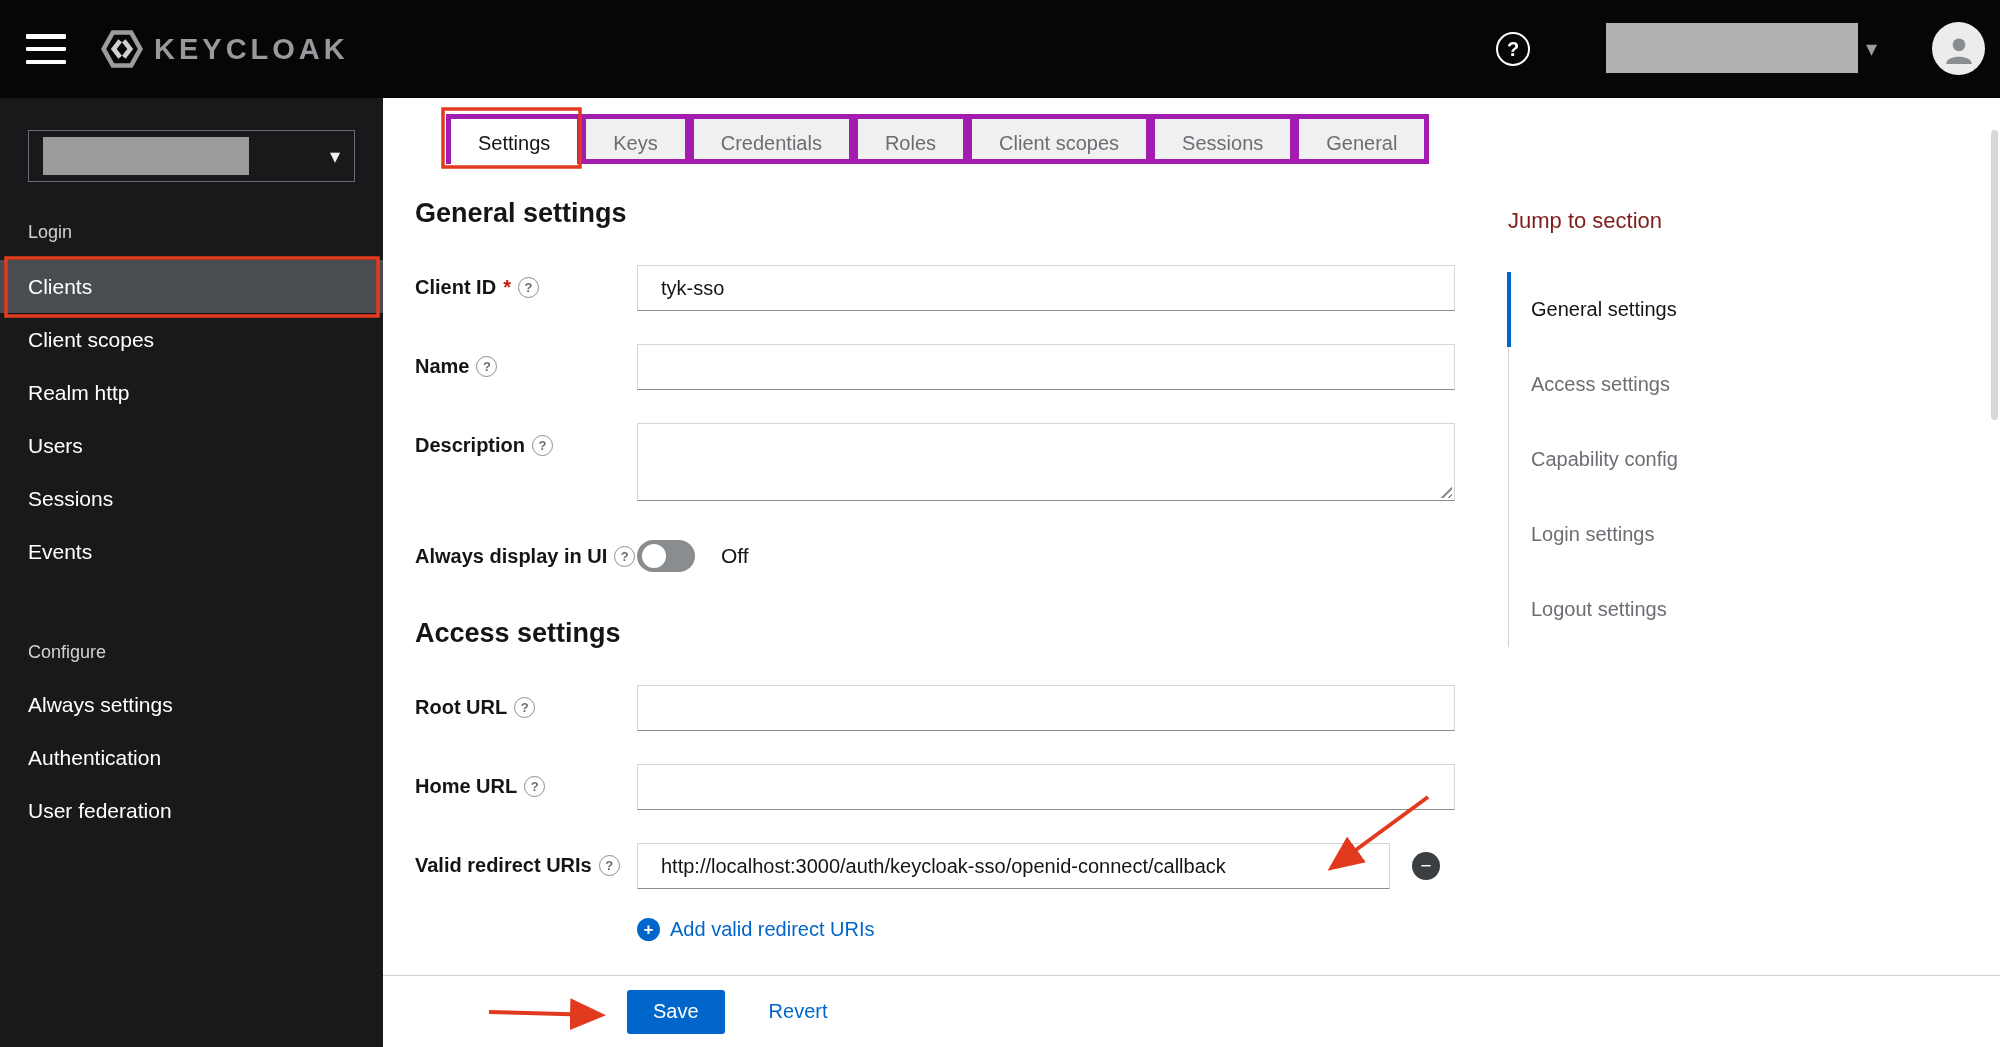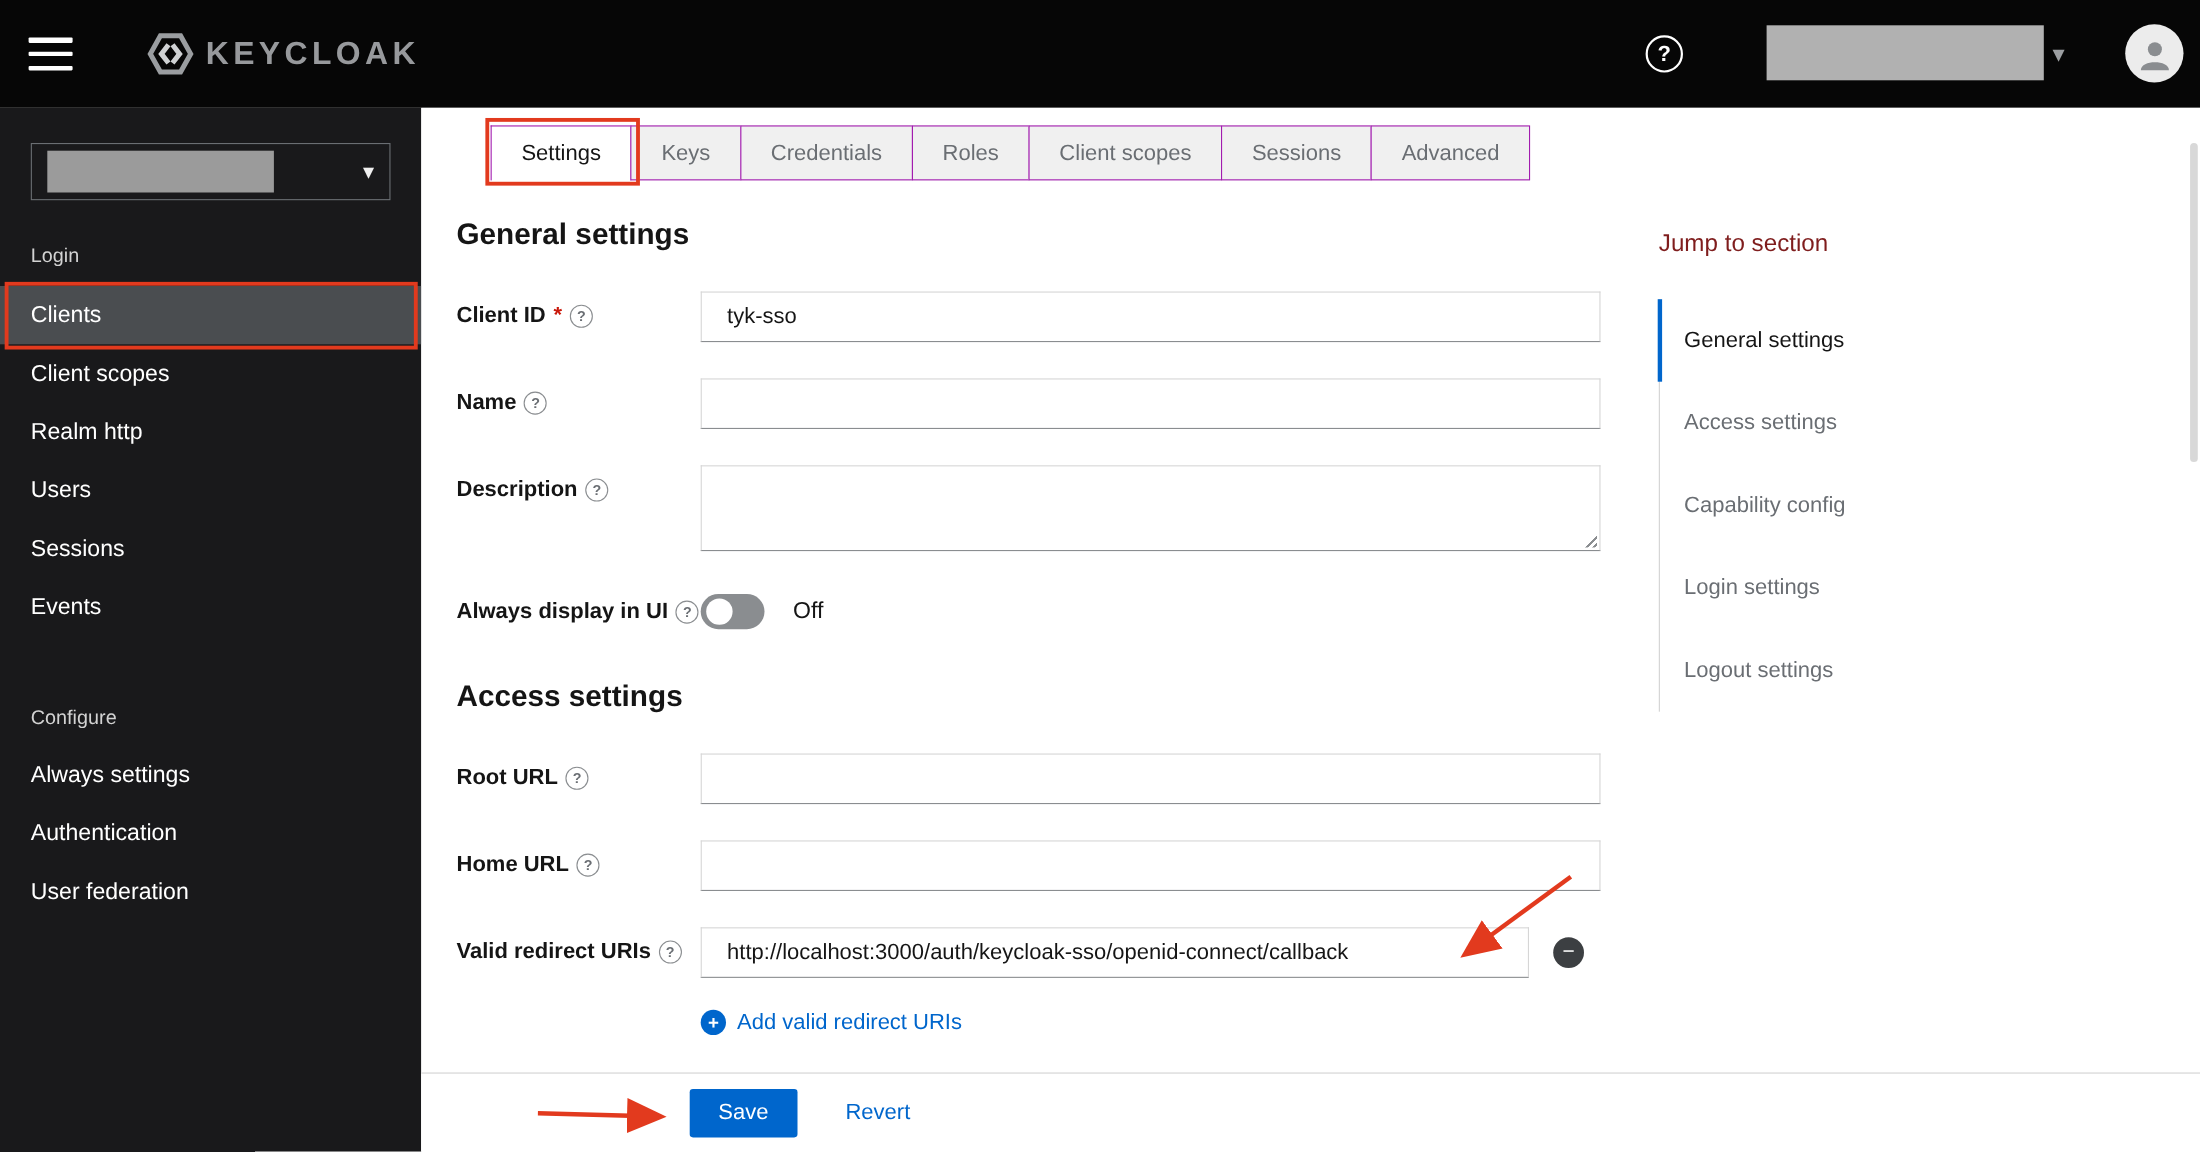--- a/index.html
+++ b/index.html
@@ -5,21 +5,21 @@
   :root{
     --accent:#0066cc;
     --annotation:#e23a1e;
     --link:#0066cc;
   }
   *{box-sizing:border-box;margin:0;padding:0;}
   html,body{width:2000px;height:1047px;overflow:hidden;}
   body{font-family:"Liberation Sans",sans-serif;background:#fff;position:relative;}
 
   
-  .header{position:absolute;left:0;top:0;width:2000px;height:98px;background:#060606;display:flex;align-items:center;gap:33px;}
+  .header{position:absolute;left:0;top:0;width:2000px;height:98px;background:#060606;display:flex;align-items:center;}
   .hamburger{width:40px;height:30px;margin-left:26px;display:flex;flex-direction:column;justify-content:space-between;cursor:pointer;}
   .hamburger span{display:block;height:4.5px;background:#fff;border-radius:1px;}
   .brand{display:flex;align-items:center;margin-left:34px;}
   .brand-text{color:#97999c;font-size:29px;font-weight:700;letter-spacing:4px;margin-left:10px;}
   .help-circle{position:absolute;left:1496px;top:32px;width:34px;height:34px;border:2.5px solid #fff;border-radius:50%;color:#fff;font-size:20px;font-weight:700;display:flex;align-items:center;justify-content:center;cursor:pointer;}
   .header-redacted{position:absolute;left:1606px;top:23px;width:252px;height:50px;background:#b1b1b1;cursor:pointer;}
   .header-caret{position:absolute;left:1866px;top:36px;color:#9b9ea1;font-size:22px;cursor:pointer;}
   .avatar{position:absolute;left:1932px;top:22px;width:53px;height:53px;border-radius:50%;background:#ececec;display:flex;align-items:center;justify-content:center;cursor:pointer;}
 
   
@@ -31,21 +31,21 @@
   .nav-section-title.configure{margin-top:64px;}
   .nav-list{list-style:none;margin-top:16px;}
   .nav-list.configure{margin-top:14px;}
   .nav-item{font-size:21px;line-height:23px;padding:15px 28px;color:#fff;cursor:pointer;}
   .nav-item.selected{background:#4a4d50;}
 
   
   .main{position:absolute;left:383px;top:98px;width:1617px;height:949px;background:#fff;}
 
   .tabbar{position:absolute;left:64px;top:16px;display:flex;}
-  .tab{height:50px;line-height:48px;padding:0 27px;font-size:20px;color:#6a6e73;background:#f0f0f0;border:1px solid #a21caf;margin-left:-1px;cursor:pointer;white-space:nowrap;}
+  .tab{height:50px;line-height:48px;padding:0 27px;font-size:20px;color:#6a6e73;background:#f0f0f0;border:5px solid #a21caf;margin-left:-1px;cursor:pointer;white-space:nowrap;}
   .tab.selected{background:#fff;border-bottom:none;color:#151515;}
 
   .content{position:absolute;left:32px;top:100px;width:1040px;}
   .section-heading{font-size:27px;font-weight:700;color:#151515;margin-bottom:36px;line-height:31px;}
   .form-row{display:flex;align-items:flex-start;margin-bottom:33px;}
   .form-label{width:222px;flex:none;padding-top:11px;font-size:20px;font-weight:700;color:#151515;display:flex;align-items:center;gap:7px;}
   .required{color:#c9190b;font-weight:700;}
   .help-icon{width:21px;height:21px;border:1.5px solid #8a8d90;border-radius:50%;color:#6a6e73;font-size:13px;font-weight:700;display:inline-flex;align-items:center;justify-content:center;cursor:pointer;flex:none;}
   .form-input{height:46px;width:818px;border:1px solid #d6d6d6;border-bottom-color:#8a8d90;font-size:20px;padding:0 23px;color:#151515;font-family:"Liberation Sans",sans-serif;background:#fff;}
   .textarea-wrap{position:relative;width:818px;}
@@ -135,21 +135,21 @@
 
 <main class="main">
 
   <div class="tabbar">
     <div class="tab selected">Settings</div>
     <div class="tab">Keys</div>
     <div class="tab">Credentials</div>
     <div class="tab">Roles</div>
     <div class="tab">Client scopes</div>
     <div class="tab">Sessions</div>
-    <div class="tab">Advanced</div>
+    <div class="tab">General</div>
   </div>
 
   <section class="content">
     <h1 class="section-heading">General settings</h1>
 
     <div class="form-row">
       <div class="form-label">
         <span>Client ID</span>
         <span class="required">*</span>
         <span class="help-icon">?</span>

